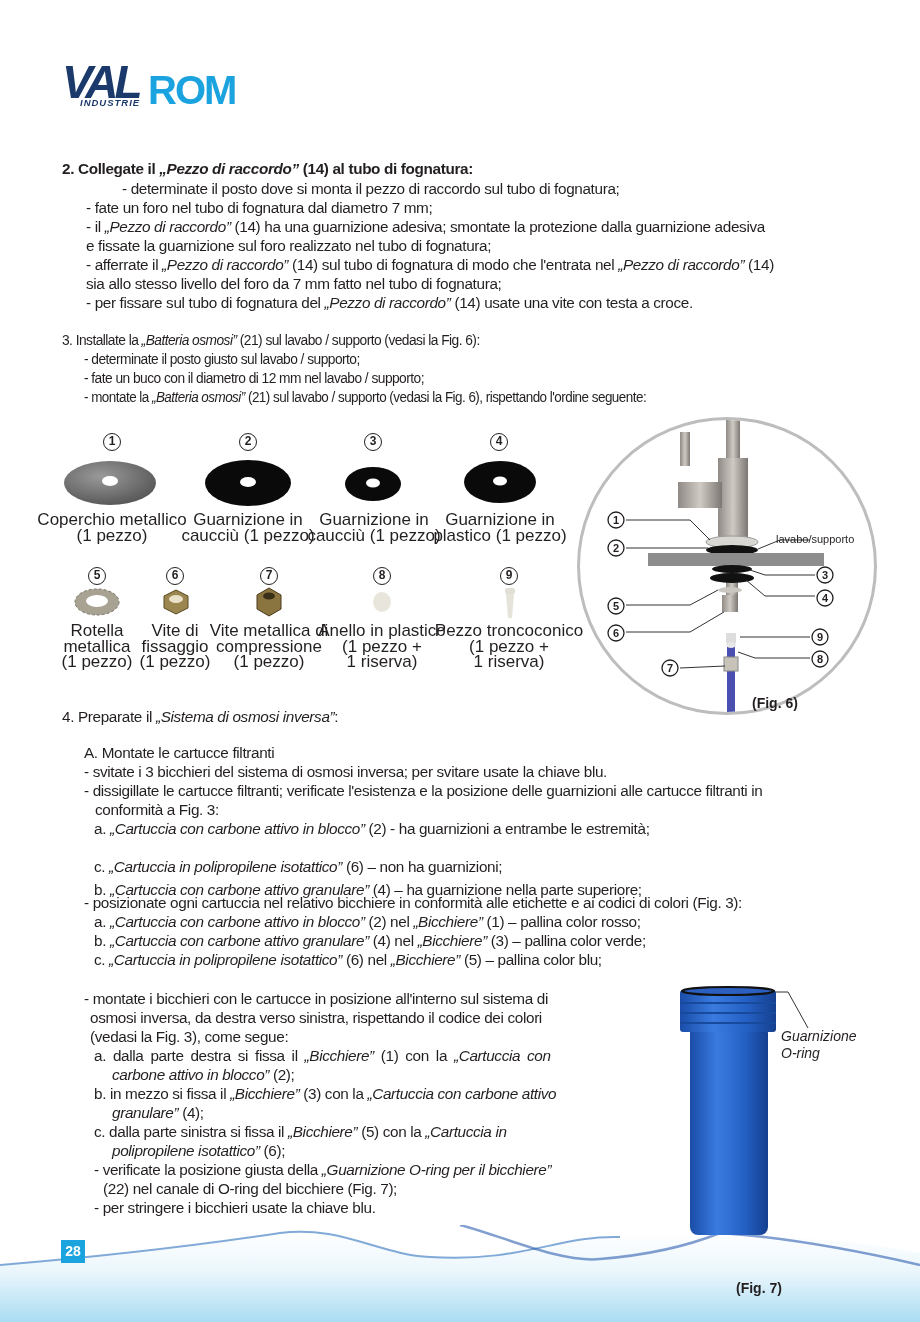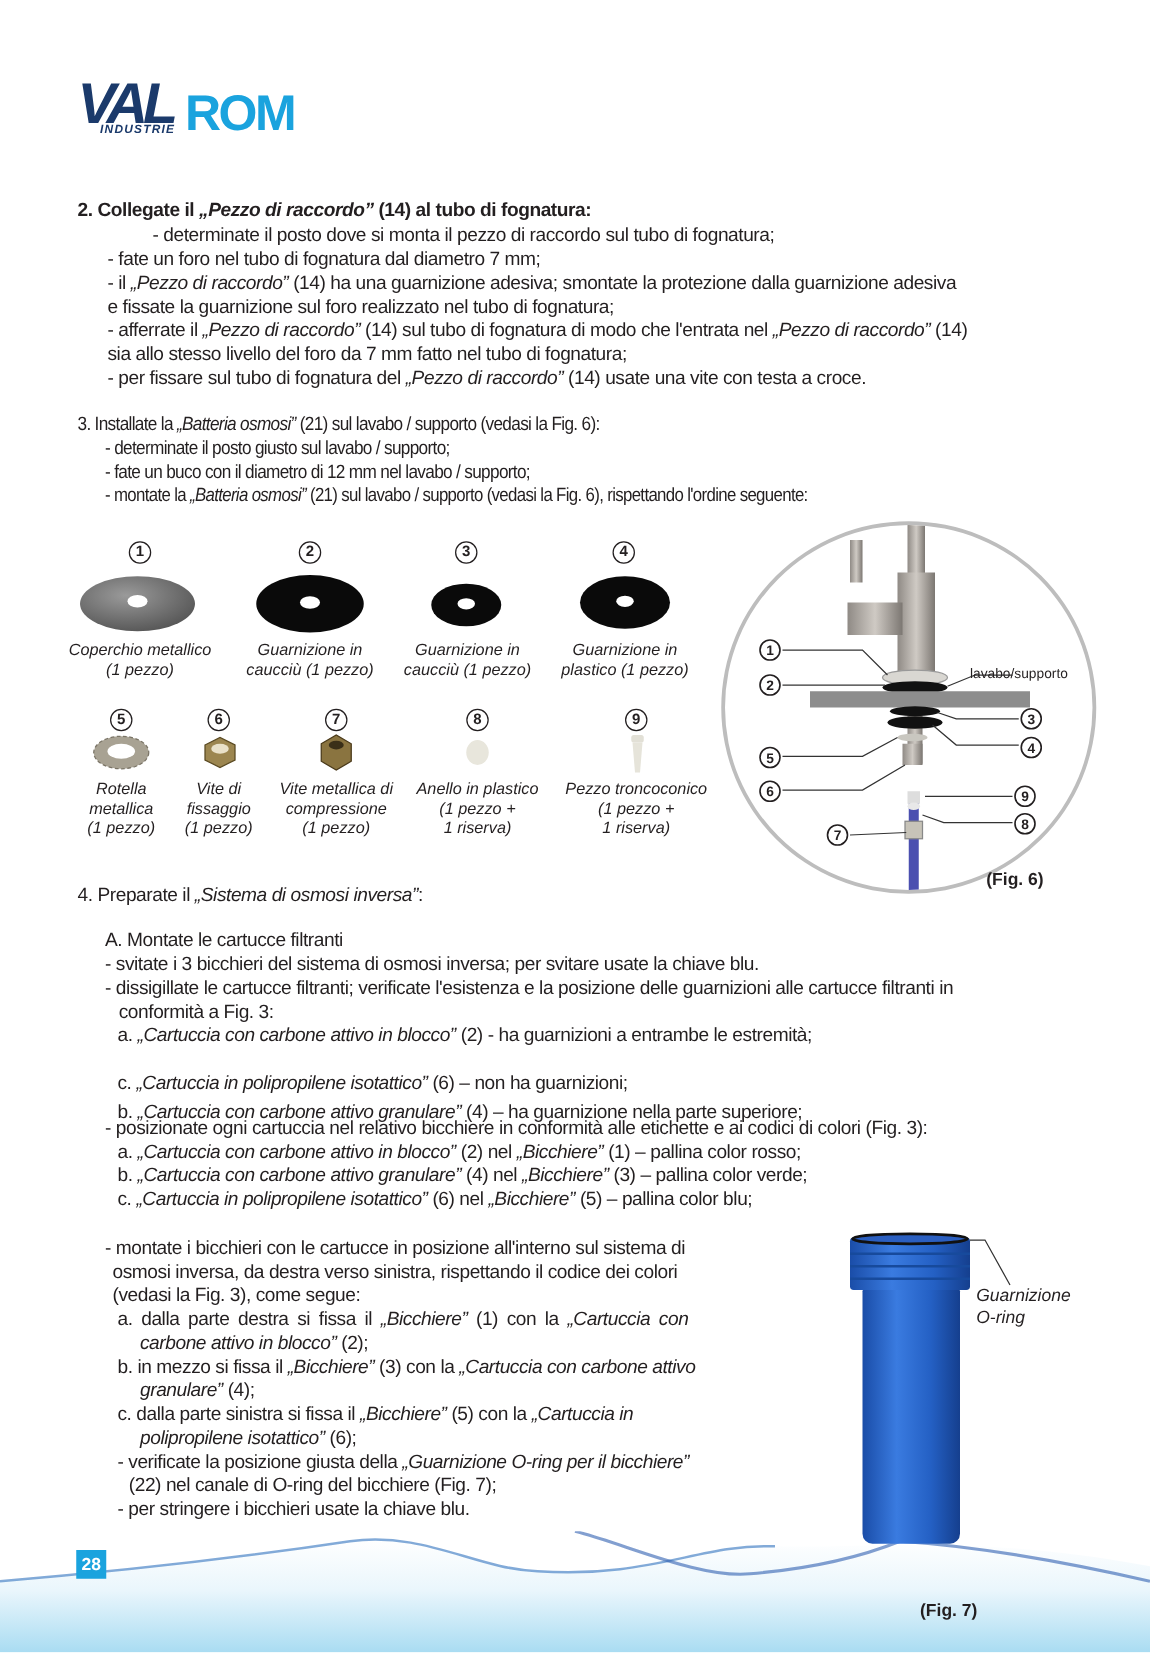--- a/index.html
+++ b/index.html
@@ -10,21 +10,21 @@
 
   
   .logo { left: 62px; top: 60px; width: 180px; height: 50px; }
   .logo svg { display: block; }
 
   
   .line { position: absolute; white-space: nowrap; letter-spacing: -0.35px; }
   .cond { letter-spacing: -0.6px; transform-origin: left top; }
 
   
-  .part { position: absolute; text-align: center; font-size: 13px; line-height: 15.5px; color: #231f20; font-style: italic; }
+  .part { position: absolute; text-align: center; font-size: 17px; line-height: 15.5px; color: #231f20; }
   .num-badge { position: absolute; width: 18px; height: 18px; border: 1.4px solid #231f20; border-radius: 50%; font-size: 12px; line-height: 15px; text-align: center; font-weight: bold; background: #fff; }
   .part-label { position: absolute; white-space: nowrap; transform: translateX(-50%); }
 
   
   .fig6 { left: 577px; top: 417px; width: 300px; height: 298px; border: 3px solid #bdbdbd; border-radius: 50%; overflow: hidden; background: #fff; }
   .fig-caption { font-weight: bold; font-size: 14px; }
 
   
   .fig7-label { font-style: italic; font-size: 14px; line-height: 17px; color: #231f20; }
 
@@ -220,21 +220,21 @@
       <circle cx="90" cy="248" r="8" fill="#fff" stroke="#231f20" stroke-width="1.3"></circle>
         <text x="90" y="252">7</text>
       <circle cx="240" cy="239" r="8" fill="#fff" stroke="#231f20" stroke-width="1.3"></circle>
         <text x="240" y="243">8</text>
       <circle cx="240" cy="217" r="8" fill="#fff" stroke="#231f20" stroke-width="1.3"></circle>
         <text x="240" y="221">9</text>
     </g>
   </svg>
   <div class="abs" style="left:196px;top:110px;font-size:11px;">lavabo/supporto</div>
 </div>
-<div class="abs fig-caption" style="left:789px;top:694px;">(Fig. 6)</div>
+<div class="abs fig-caption" style="left:752px;top:694px;">(Fig. 6)</div>
 
 <div class="line" style="left:62px;top:708px;"><span>4.  Preparate il </span><i>„Sistema di osmosi inversa”</i><span>:</span></div>
 <div class="line" style="left:84px;top:744px;">A. Montate le cartucce filtranti</div>
 <div class="line" style="left:84px;top:763px;">-  svitate i 3 bicchieri del sistema di osmosi inversa; per svitare usate la chiave blu.</div>
 <div class="line" style="left:84px;top:782px;text-align:right;">-  dissigillate le cartucce filtranti; verificate l'esistenza e la posizione delle guarnizioni alle cartucce filtranti in</div>
 <div class="line" style="left:95px;top:801px;">conformità a  Fig. 3:</div>
 <div class="line" style="left:94px;top:820px;"><span>a. </span><i>„Cartuccia con carbone attivo in blocco”</i><span> (2) - ha guarnizioni a entrambe le estremità;</span></div>
 <div class="line" style="left:94px;top:881px;"><span>b. </span><i>„Cartuccia con carbone attivo granulare”</i><span> (4) – ha guarnizione nella parte superiore;</span></div>
 <div class="line" style="left:94px;top:858px;"><span>c. </span><i>„Cartuccia in polipropilene isotattico”</i><span> (6) – non ha guarnizioni;</span></div>
 

